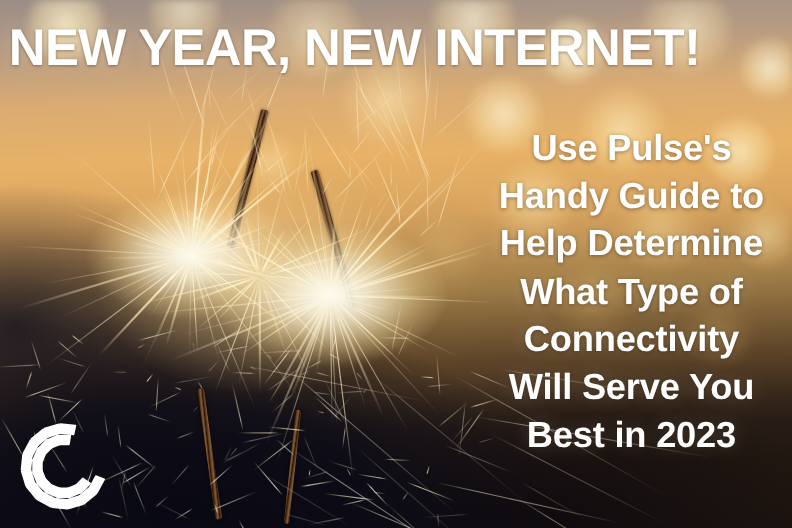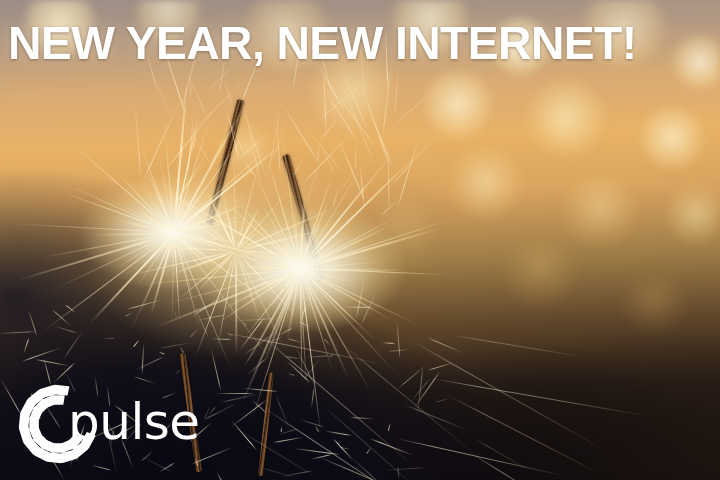--- a/index.html
+++ b/index.html
@@ -522,20 +522,29 @@
       <div class="ray thin" style="left: 266.768px; top: 179.571px; width: 99.2714px; transform: rotate(-108.071deg); opacity: 0.4;"></div>
       <div class="ray thin" style="left: 385.032px; top: 192.201px; width: 88.7016px; transform: rotate(-47.9533deg); opacity: 0.38;"></div>
       <div class="ray thin" style="left: 238.99px; top: 160.128px; width: 54.6151px; transform: rotate(-103.107deg); opacity: 0.63;"></div>
       <div class="ray thin" style="left: 239.508px; top: 157.156px; width: 29.9322px; transform: rotate(-40.4345deg); opacity: 0.46;"></div>
       <div class="ray thin" style="left: 318.581px; top: 163.284px; width: 78.9464px; transform: rotate(-121.748deg); opacity: 0.54;"></div>
       <div class="ray thin" style="left: 186.964px; top: 181.127px; width: 72.1207px; transform: rotate(-84.1052deg); opacity: 0.59;"></div>
     </div>
 
   <div id="headline">NEW YEAR, NEW INTERNET!</div>
 
+  <div id="body-copy">
+    <span class="ln">Use Pulse's</span>
+    <span class="ln">Handy Guide to</span>
+    <span class="ln">Help Determine</span>
+    <span class="ln">What Type of</span>
+    <span class="ln">Connectivity</span>
+    <span class="ln">Will Serve You</span>
+    <span class="ln">Best in 2023</span>
+  </div>
 
   <div id="logo">
     <svg id="logo-mark" viewBox="0 0 84 84">
       <g id="ring-dashes" fill="#ffffff">
           <path d="M37.40,22.02L36.11,14.11L47.89,14.11L46.60,22.02Z" stroke="#ffffff" stroke-width="1.6" stroke-linejoin="round"></path>
           <path d="M59.38,52.88L65.88,57.55L57.55,65.88L52.88,59.38Z" stroke="#ffffff" stroke-width="1.6" stroke-linejoin="round"></path>
           <path d="M53.89,58.70L58.11,65.51L47.23,70.02L45.40,62.22Z" stroke="#ffffff" stroke-width="1.6" stroke-linejoin="round"></path>
           <path d="M46.60,61.98L47.89,69.89L36.11,69.89L37.40,61.98Z" stroke="#ffffff" stroke-width="1.6" stroke-linejoin="round"></path>
           <path d="M38.60,62.22L36.77,70.02L25.89,65.51L30.11,58.70Z" stroke="#ffffff" stroke-width="1.6" stroke-linejoin="round"></path>
           <path d="M31.12,59.38L26.45,65.88L18.12,57.55L24.62,52.88Z" stroke="#ffffff" stroke-width="1.6" stroke-linejoin="round"></path>
@@ -551,16 +560,15 @@
           <path d="M44.94,72.36L45.12,80.37L31.46,79.03L33.19,71.20Z" stroke="#ffffff" stroke-width="1.6" stroke-linejoin="round"></path>
           <path d="M33.10,71.17L30.19,78.65L18.09,72.18L22.69,65.61Z" stroke="#ffffff" stroke-width="1.6" stroke-linejoin="round"></path>
           <path d="M22.61,65.55L17.07,71.34L8.36,60.73L15.12,56.42Z" stroke="#ffffff" stroke-width="1.6" stroke-linejoin="round"></path>
           <path d="M15.08,56.34L7.74,59.56L3.76,46.43L11.65,45.04Z" stroke="#ffffff" stroke-width="1.6" stroke-linejoin="round"></path>
           <path d="M11.64,44.94L3.63,45.12L4.97,31.46L12.80,33.19Z" stroke="#ffffff" stroke-width="1.6" stroke-linejoin="round"></path>
           <path d="M12.83,33.10L5.35,30.19L11.82,18.09L18.39,22.69Z" stroke="#ffffff" stroke-width="1.6" stroke-linejoin="round"></path>
           <path d="M18.45,22.61L12.66,17.07L23.27,8.36L27.58,15.12Z" stroke="#ffffff" stroke-width="1.6" stroke-linejoin="round"></path>
           <path d="M27.66,15.08L24.44,7.74L37.57,3.76L38.96,11.65Z" stroke="#ffffff" stroke-width="1.6" stroke-linejoin="round"></path>
         </g>
     </svg>
-    <div id="logo-word">pulse</div>
   </div>
 
 </div>
 
 </body></html>

